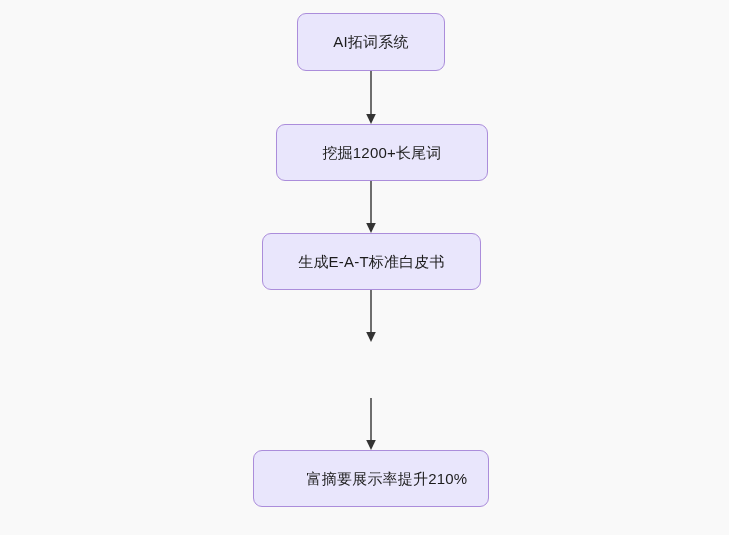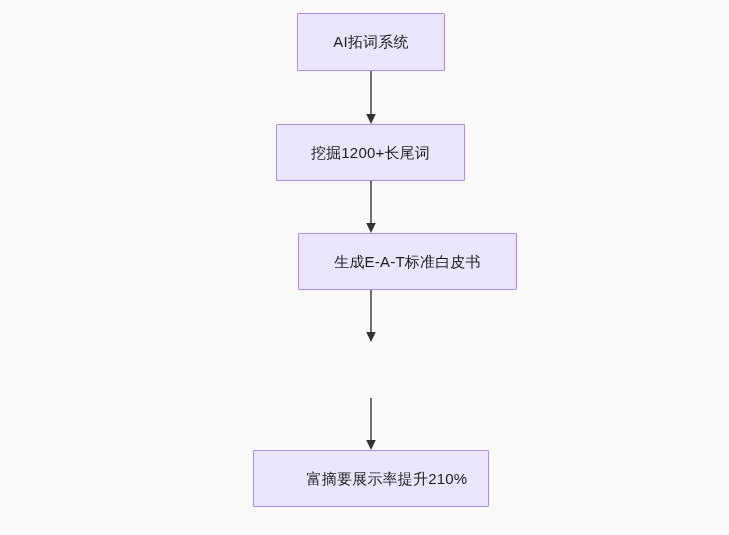--- a/index.html
+++ b/index.html
@@ -17,21 +17,21 @@
     position: relative;
     width: 729px;
     height: 535px;
     background: #f9f9f9;
   }
   .node-box {
     position: absolute;
     box-sizing: border-box;
     background: #e9e6fc;
     border: 1.6px solid #ab8ddb;
-    border-radius: 1px;
+    border-radius: 9px;
     display: flex;
     align-items: center;
     justify-content: center;
     text-align: center;
   }
   .node-label {
     font-size: 15px;
     color: #1c1c1c;
     line-height: 1.3;
     letter-spacing: 0.2px;
@@ -77,25 +77,25 @@
     <svg width="20" height="52" viewBox="0 0 20 52">
       <line x1="10" y1="0" x2="10" y2="43" stroke="#6e6e6e" stroke-width="2"></line>
       <polygon points="10,52 5.2,42 14.8,42" fill="#333333"></polygon>
     </svg>
   </div>
 
   <div class="node-box" style="left:297px; top:13px; width:148px; height:58px;">
     <span class="node-label">AI拓词系统</span>
   </div>
 
-  <div class="node-box" style="left:276px; top:124px; width:189px; height:57px;">
+  <div class="node-box" style="left:276px; top:124px; width:212px; height:57px;">
     <span class="node-label">挖掘1200+长尾词</span>
   </div>
 
-  <div class="node-box" style="left:262px; top:233px; width:219px; height:57px;margin-left:36px;">
+  <div class="node-box" style="left:262px; top:233px; width:219px; height:57px;">
     <span class="node-label">生成E-A-T标准白皮书</span>
   </div>
 
 
   <div class="node-box" style="left:253px; top:450px; width:236px; height:57px;padding-left:32px;">
     <span class="node-label">富摘要展示率提升210%</span>
   </div>
 
 </div>
 

